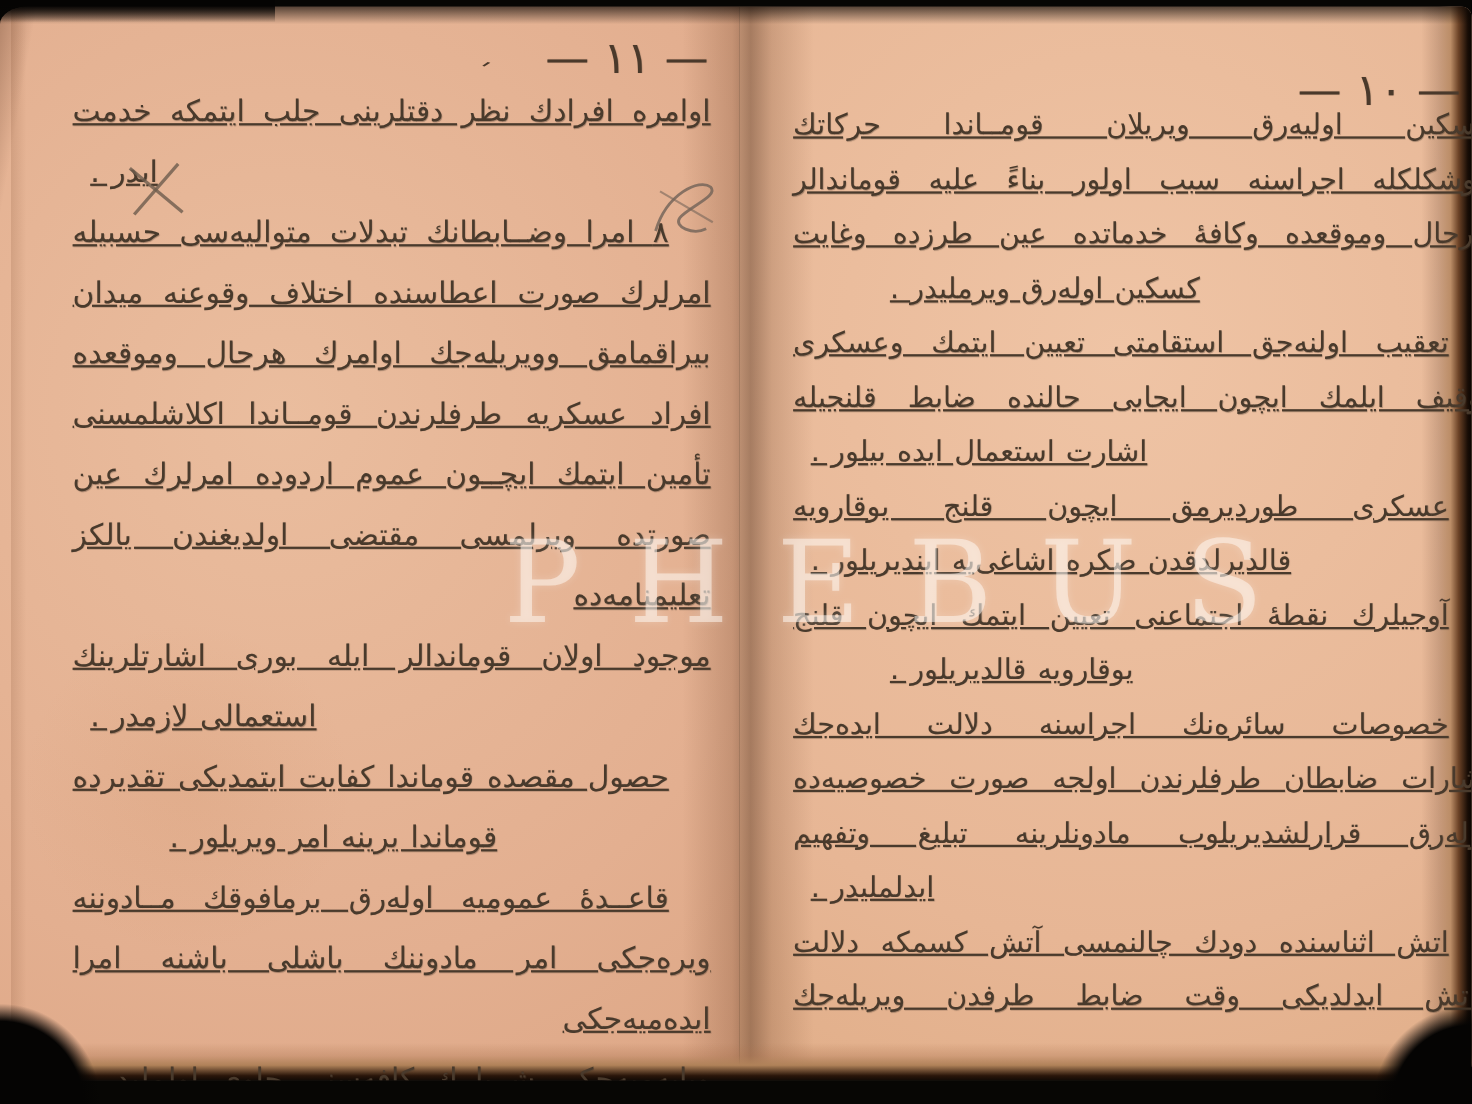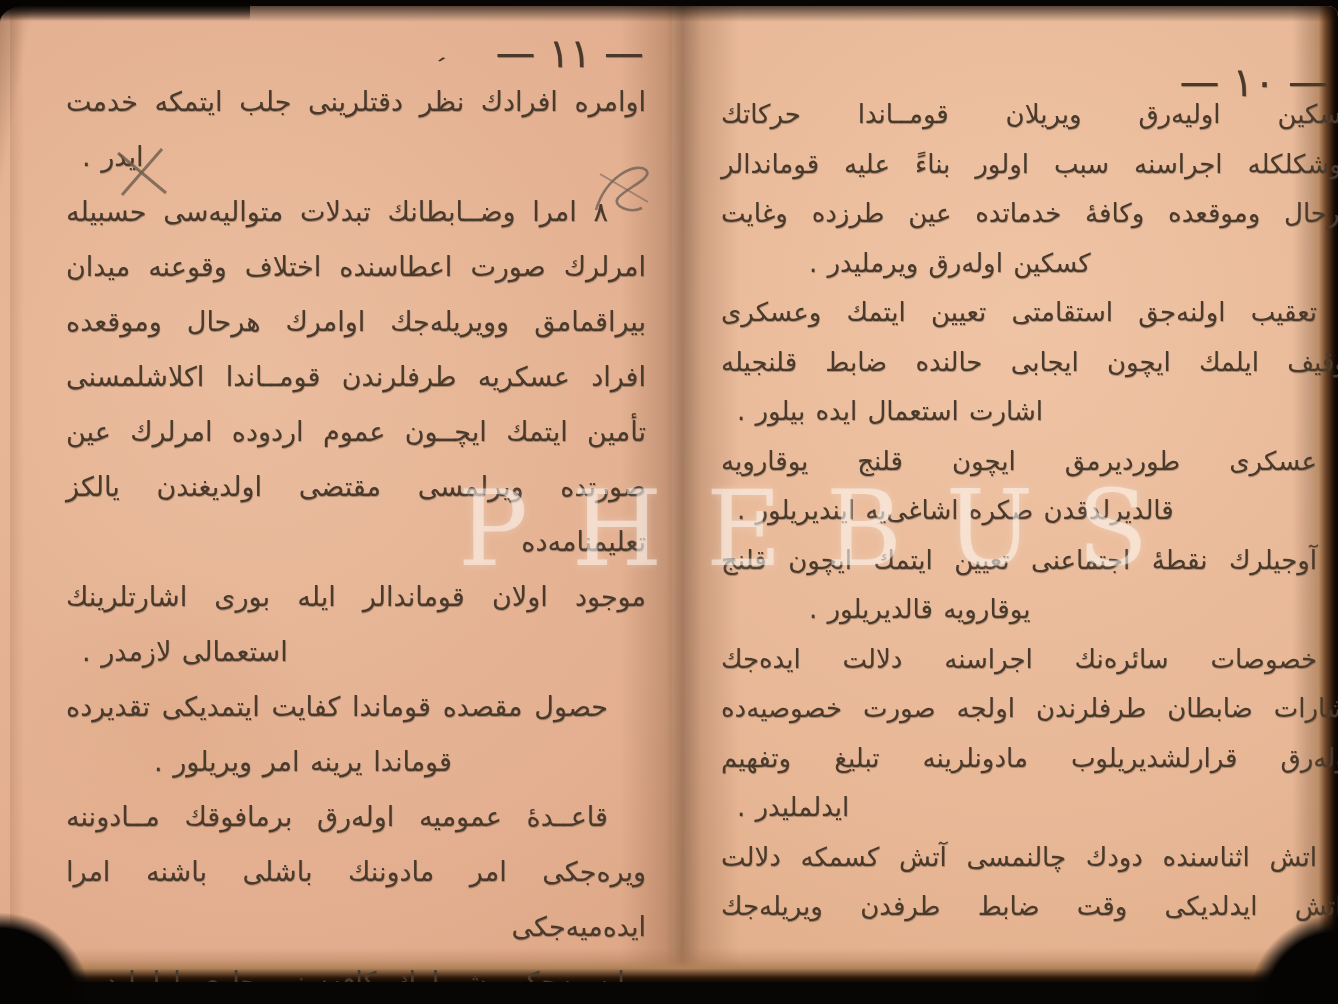--- a/index.html
+++ b/index.html
@@ -65,21 +65,21 @@
     text-align:right;direction:ltr;text-shadow:.5px .5px .7px rgba(74,57,43,.45);
   }
   .pageno-left{left:66px;width:578px;top:24px;}
   .pageno-right{left:694px;width:634px;top:18px;margin-top:35px;}
   .header-mark{position:absolute;left:438px;top:26px;color:#4a392b;font-size:26px;
     transform:rotate(18deg);}
   .col{position:absolute;color:#493a2c;text-shadow:.5px .5px .7px rgba(73,58,44,.40);}
   .col-left{left:66px;width:580px;top:68px;font-size:27px;line-height:55px;}
   .col-right{left:694px;width:634px;top:84px;font-size:26px;line-height:49.5px;margin-left:27px;}
   .ln{direction:rtl;text-align:justify;text-align-last:justify;
-      letter-spacing:.4px;word-spacing:2px;white-space:normal;}
+      letter-spacing:.4px;word-spacing:2px;white-space:normal;text-decoration:underline;}
   .ln.i{padding-right:38px;}
   .ln.e{text-align:center;text-align-last:left;padding-left:16px;}
   .ln.c{text-align:left;text-align-last:left;padding-left:88px;}
   
   .wm{
     position:absolute;left:458px;top:462px;
     font-family:"DejaVu Serif",serif;font-size:104px;font-weight:400;
     letter-spacing:.42em;color:rgba(255,250,243,.52);
     text-shadow:0 0 8px rgba(255,255,255,.22);z-index:30;white-space:nowrap;
   }

